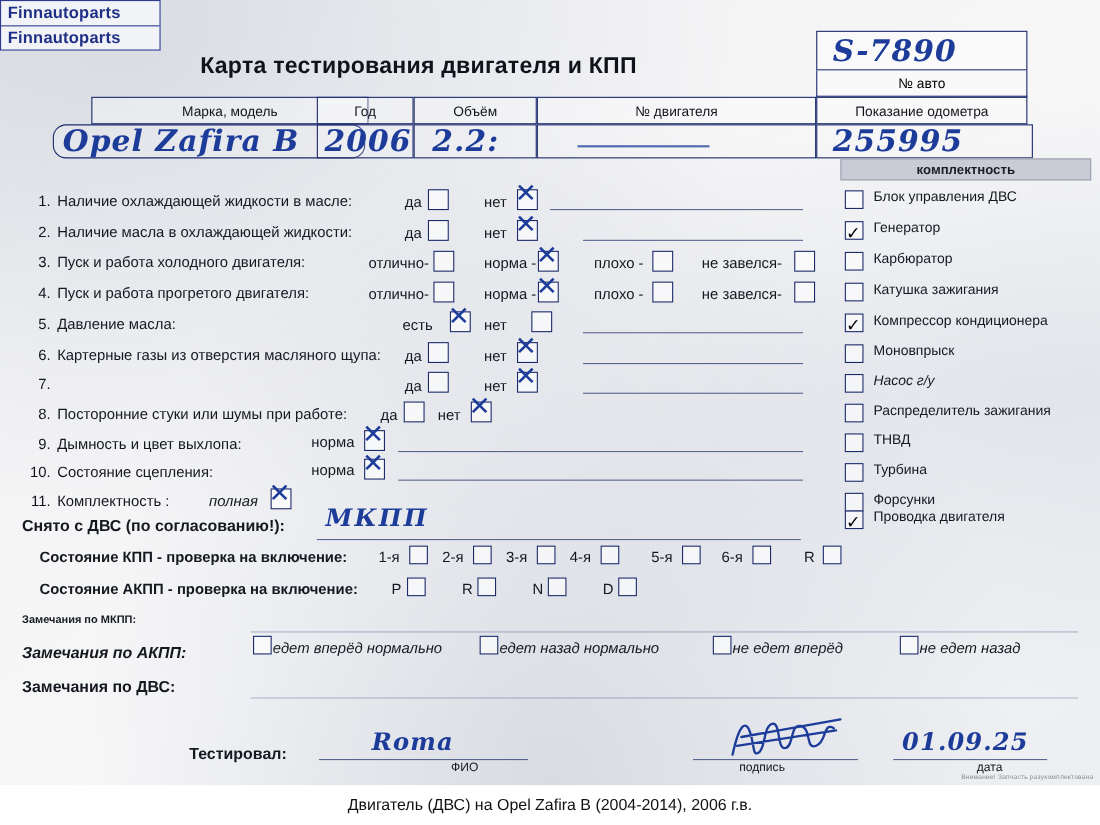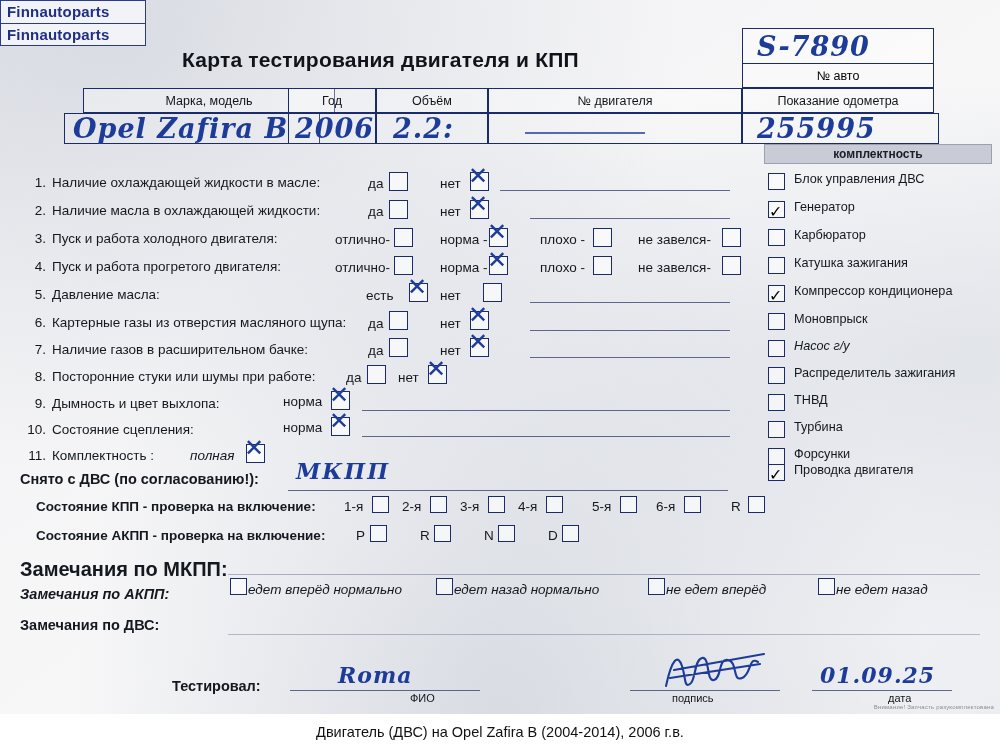--- a/index.html
+++ b/index.html
@@ -140,21 +140,21 @@
   <div id="autonumlbl">№ авто</div>
 
   <div id="toptable">
 
     <div class="c" style="left:0;width:252px;margin-left:35px;">Марка, модель</div>
     <div class="c" style="left:240px;width:88px;">Год</div>
     <div class="c" style="left:328px;width:112px;">Объём</div>
     <div class="c" style="left:440px;width:254px;">№ двигателя</div>
     <div class="c" style="left:694px;width:192px;">Показание одометра</div>
 
-    <div class="c2" style="left:16px;width:256px;">
+    <div class="c2" style="left:0;width:284px;border-radius:12px;">
       <span class="hw big" style="position:absolute;left:8px;top:-1px;">Opel Zafira B</span>
     </div>
     <div class="c2" style="left:240px;width:88px;">
       <span class="hw big" style="position:absolute;left:6px;top:-1px;">2006</span>
     </div>
     <div class="c2" style="left:328px;width:112px;">
       <span class="hw big" style="position:absolute;left:16px;top:-1px;">2.2:</span>
     </div>
     <div class="c2" style="left:440px;width:254px;">
       <span class="line" style="left:36px;top:18px;width:120px;height:2px;background:#1d3c9a;"></span>
@@ -224,21 +224,20 @@
   <div class="blk lbl" style="left:52px;top:315px;">Картерные газы из отверстия масляного щупа:</div>
   <div class="blk lbl" style="left:368px;top:316px;">да</div>
   <div class="cb" style="left:389px;top:311px;"></div>
   <div class="blk lbl" style="left:440px;top:316px;">нет</div>
   <div class="cb" style="left:470px;top:311px;">
       <span class="x">✕</span>
     </div>
   <div class="line" style="left:530px;top:330px;width:200px;"></div>
 
   <div class="blk num" style="left:24px;top:342px;width:22px;">7.</div>
-  <div class="blk lbl" style="left:52px;top:342px;">Наличие газов в расширительном бачке:</div>
   <div class="blk lbl" style="left:368px;top:343px;">да</div>
   <div class="cb" style="left:389px;top:338px;"></div>
   <div class="blk lbl" style="left:440px;top:343px;">нет</div>
   <div class="cb" style="left:470px;top:338px;">
       <span class="x">✕</span>
     </div>
   <div class="line" style="left:530px;top:357px;width:200px;"></div>
 
   <div class="blk num" style="left:24px;top:369px;width:22px;">8.</div>
   <div class="blk lbl" style="left:52px;top:369px;">Посторонние стуки или шумы при работе:</div>
@@ -295,21 +294,21 @@
   <div class="blk lbl bold" style="left:36px;top:528px;">Состояние АКПП - проверка на включение:</div>
   <div class="blk lbl" style="left:356px;top:528px;">P</div>
   <div class="cb sm" style="left:370px;top:525px;"></div>
   <div class="blk lbl" style="left:420px;top:528px;">R</div>
   <div class="cb sm" style="left:434px;top:525px;"></div>
   <div class="blk lbl" style="left:484px;top:528px;">N</div>
   <div class="cb sm" style="left:498px;top:525px;"></div>
   <div class="blk lbl" style="left:548px;top:528px;">D</div>
   <div class="cb sm" style="left:562px;top:525px;"></div>
 
-  <div class="blk lbl bold" style="left:20px;top:558px;font-size:20px;">Замечания по МКПП:</div>
+  <div class="blk lbl bold" style="left:20px;top:558px;font-size:10px;">Замечания по МКПП:</div>
   <div class="line" style="left:228px;top:574px;width:752px;opacity:.35;"></div>
 
   <div class="blk lbl bold" style="left:20px;top:586px;font-size:14.5px;font-style:italic;">Замечания по АКПП:</div>
   <div class="cb sm" style="left:230px;top:578px;"></div>
   <div class="blk lbl" style="left:248px;top:582px;font-style:italic;">едет вперёд нормально</div>
   <div class="cb sm" style="left:436px;top:578px;"></div>
   <div class="blk lbl" style="left:454px;top:582px;font-style:italic;">едет назад нормально</div>
   <div class="cb sm" style="left:648px;top:578px;"></div>
   <div class="blk lbl" style="left:666px;top:582px;font-style:italic;">не едет вперёд</div>
   <div class="cb sm" style="left:818px;top:578px;"></div>

